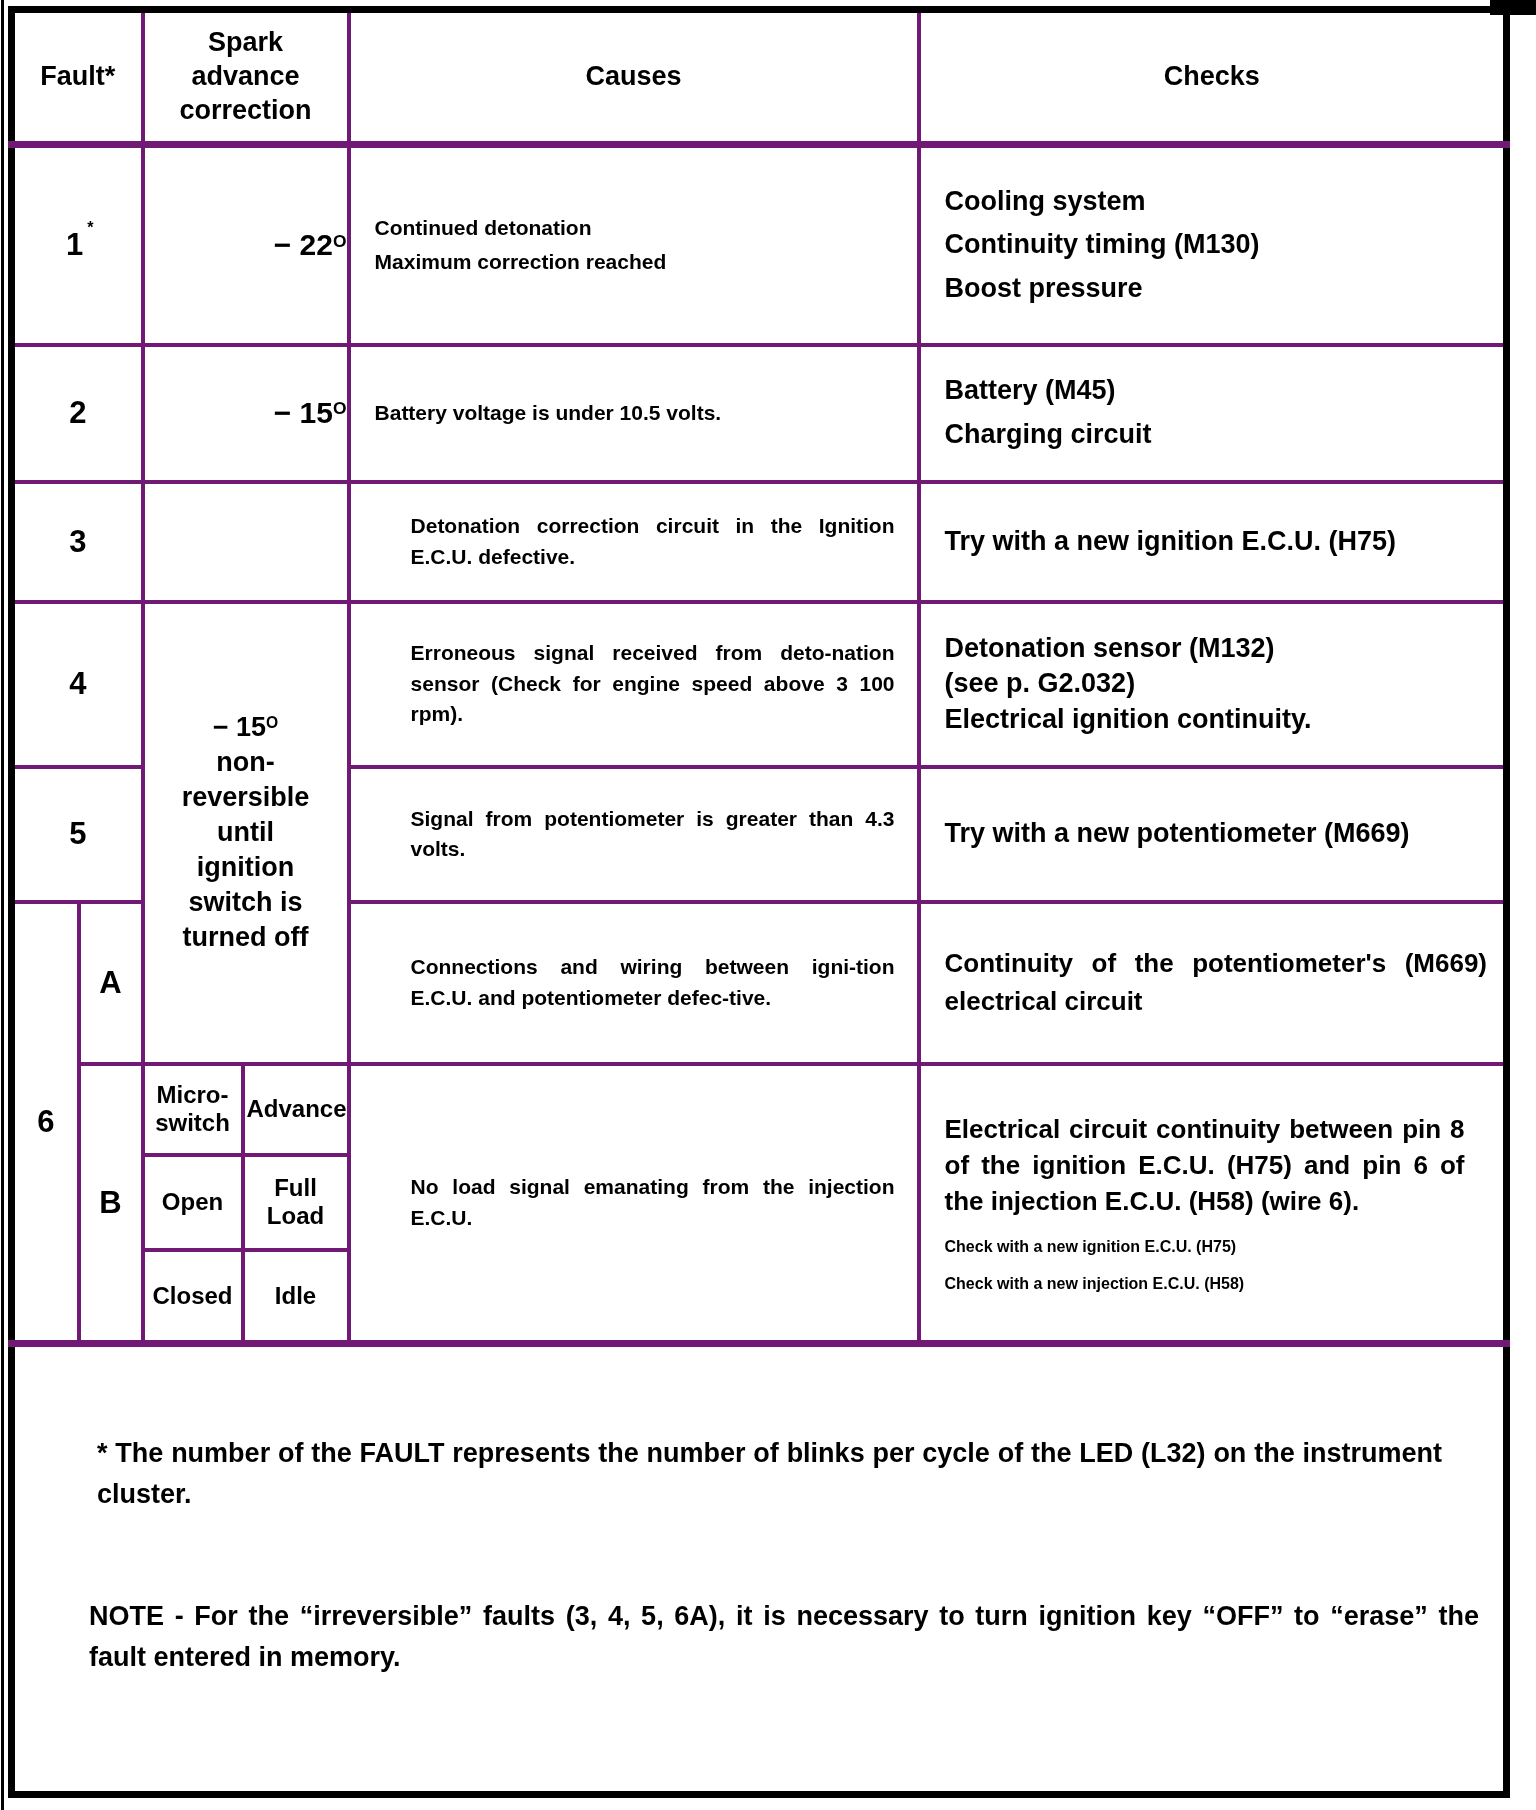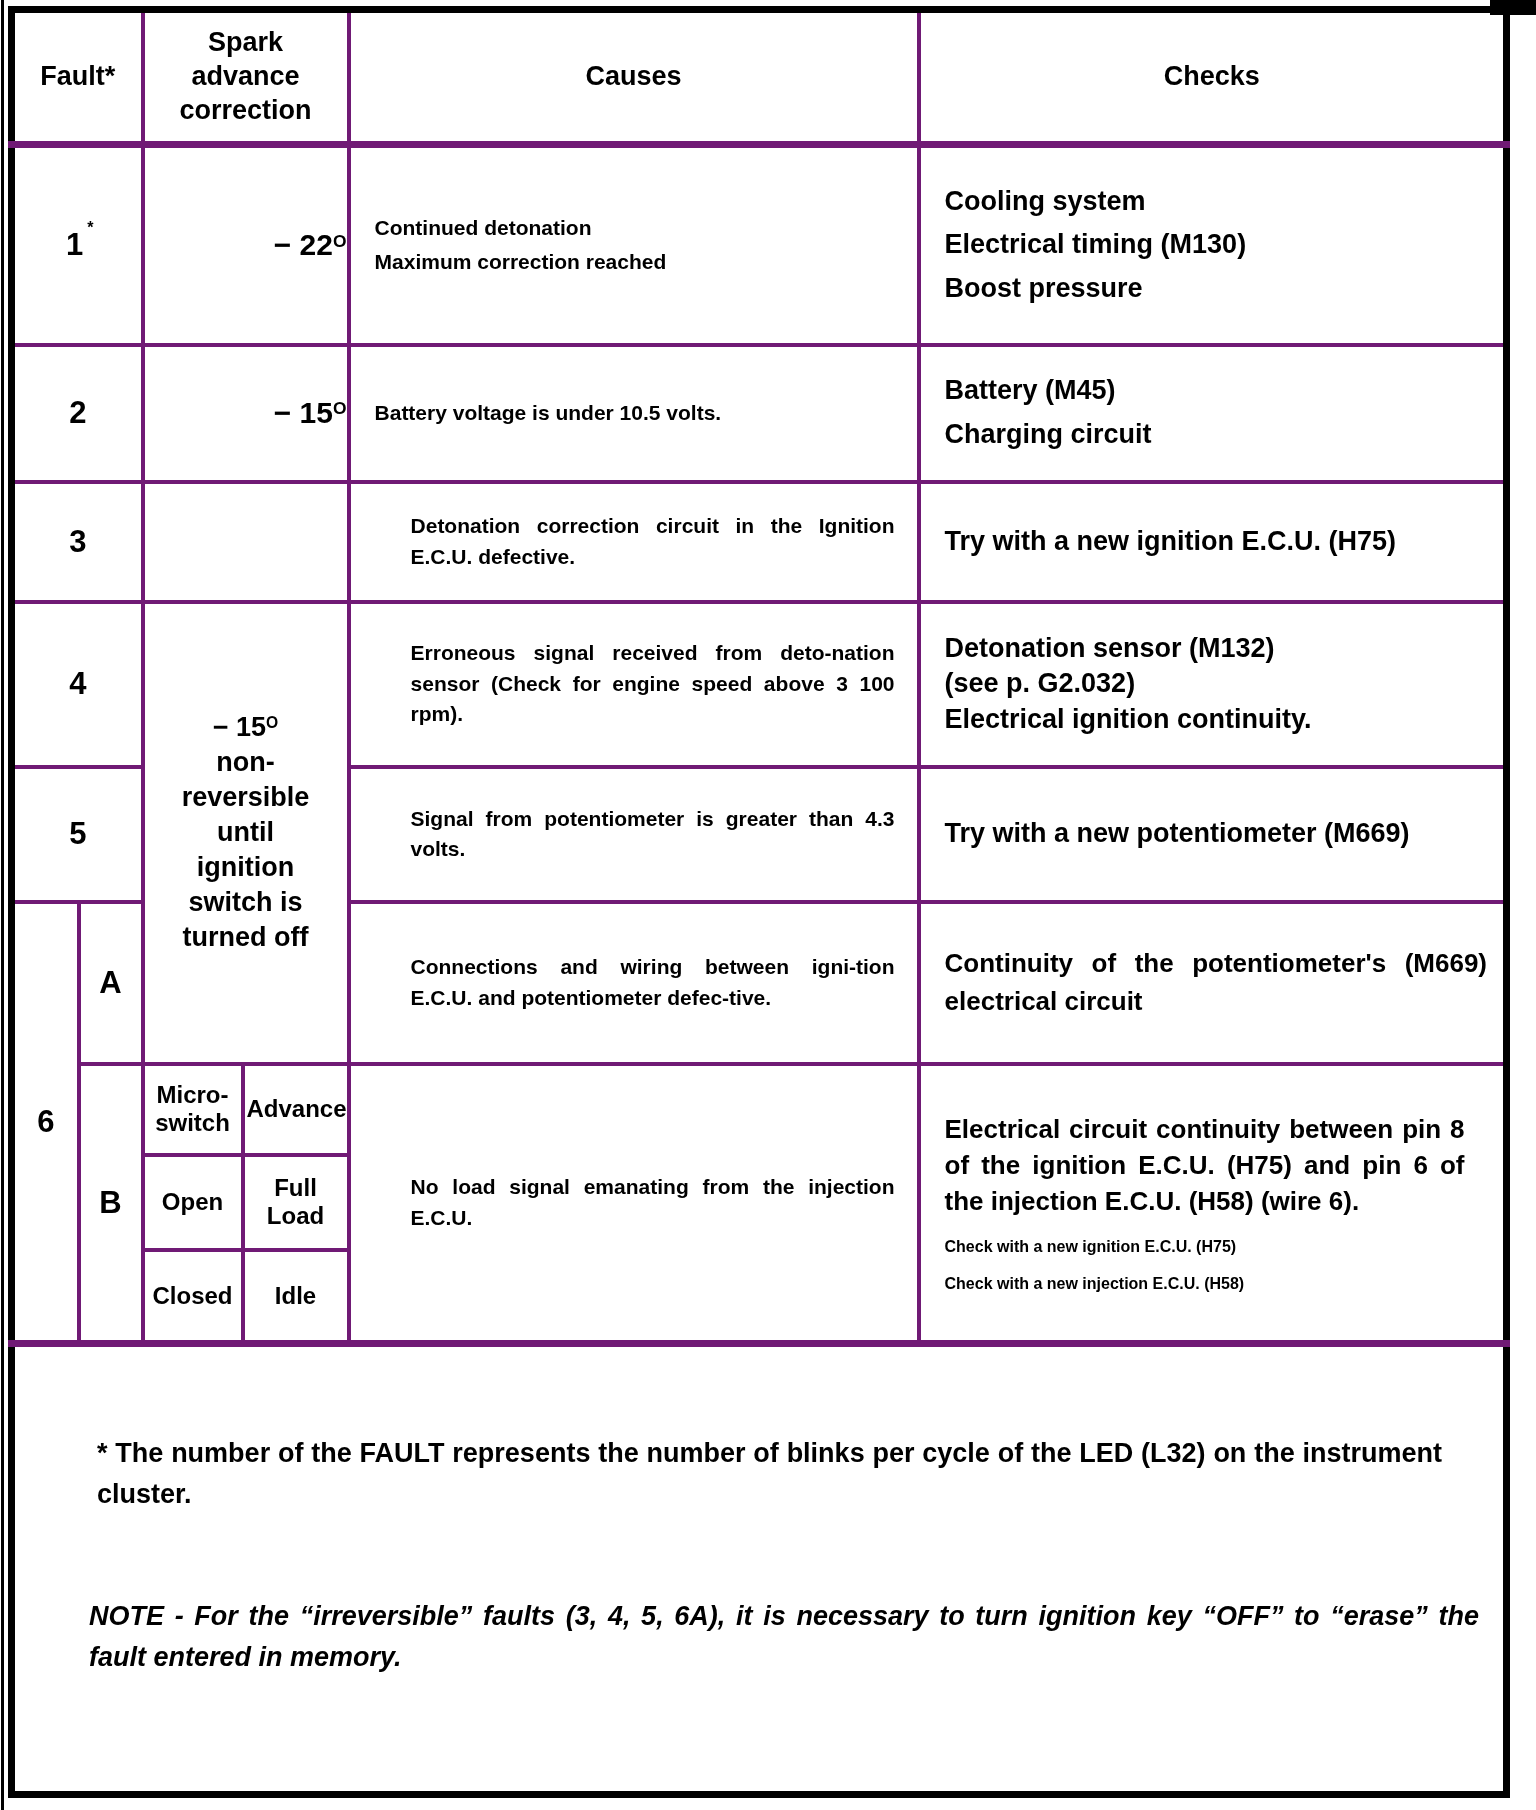--- a/index.html
+++ b/index.html
@@ -41,21 +41,21 @@
   .para-6b { text-align:justify; text-align-last:left; line-height:1.4; font-size:26px; max-width:520px; }
   .check-extra { line-height:1.35; font-size:16px; margin-top:16px; }
 
   td.spark-span { text-align:center; font-size:27px; }
   .ss-lines { line-height:1.3; }
 
   td.micro { text-align:center; font-size:24px; line-height:1.18; padding:2px; }
 
   td.notes-cell { border-top-width:7px; vertical-align:top; font-size:27px; }
   .footnote { margin:86px 60px 0 82px; max-width:1345px; text-align:justify; text-align-last:left; line-height:1.5; }
-  .note     { margin:82px 24px 16px 74px; max-width:1432px; text-align:justify; text-align-last:left; line-height:1.5;font-style:italic; }
+  .note     { margin:82px 24px 16px 74px; max-width:1432px; text-align:justify; text-align-last:left; line-height:1.5; }
 </style>
 </head>
 <body>
 
 <div class="page">
   <div class="edge-line"></div>
   <div class="corner-mark"></div>
 
   <table class="fault-table">
     <colgroup>
@@ -79,21 +79,21 @@
 
     <tr style="height:200px">
       <td colspan="2" class="num"><span>1</span><sup>*</sup></td>
       <td colspan="2" class="sparkv"><span>− 22</span><sup class="deg">O</sup></td>
       <td class="causes">
         <div class="line">Continued detonation</div>
         <div class="line">Maximum correction reached</div>
       </td>
       <td class="checks">
         <div class="line">Cooling system</div>
-        <div class="line">Electrical timing (M130)</div>
+        <div class="line">Continuity timing (M130)</div>
         <div class="line">Boost pressure</div>
       </td>
     </tr>
 
     <tr style="height:137px">
       <td colspan="2" class="num"><span>2</span></td>
       <td colspan="2" class="sparkv"><span>− 15</span><sup class="deg">O</sup></td>
       <td class="causes">
         <div class="line">Battery voltage is under 10.5 volts.</div>
       </td>

